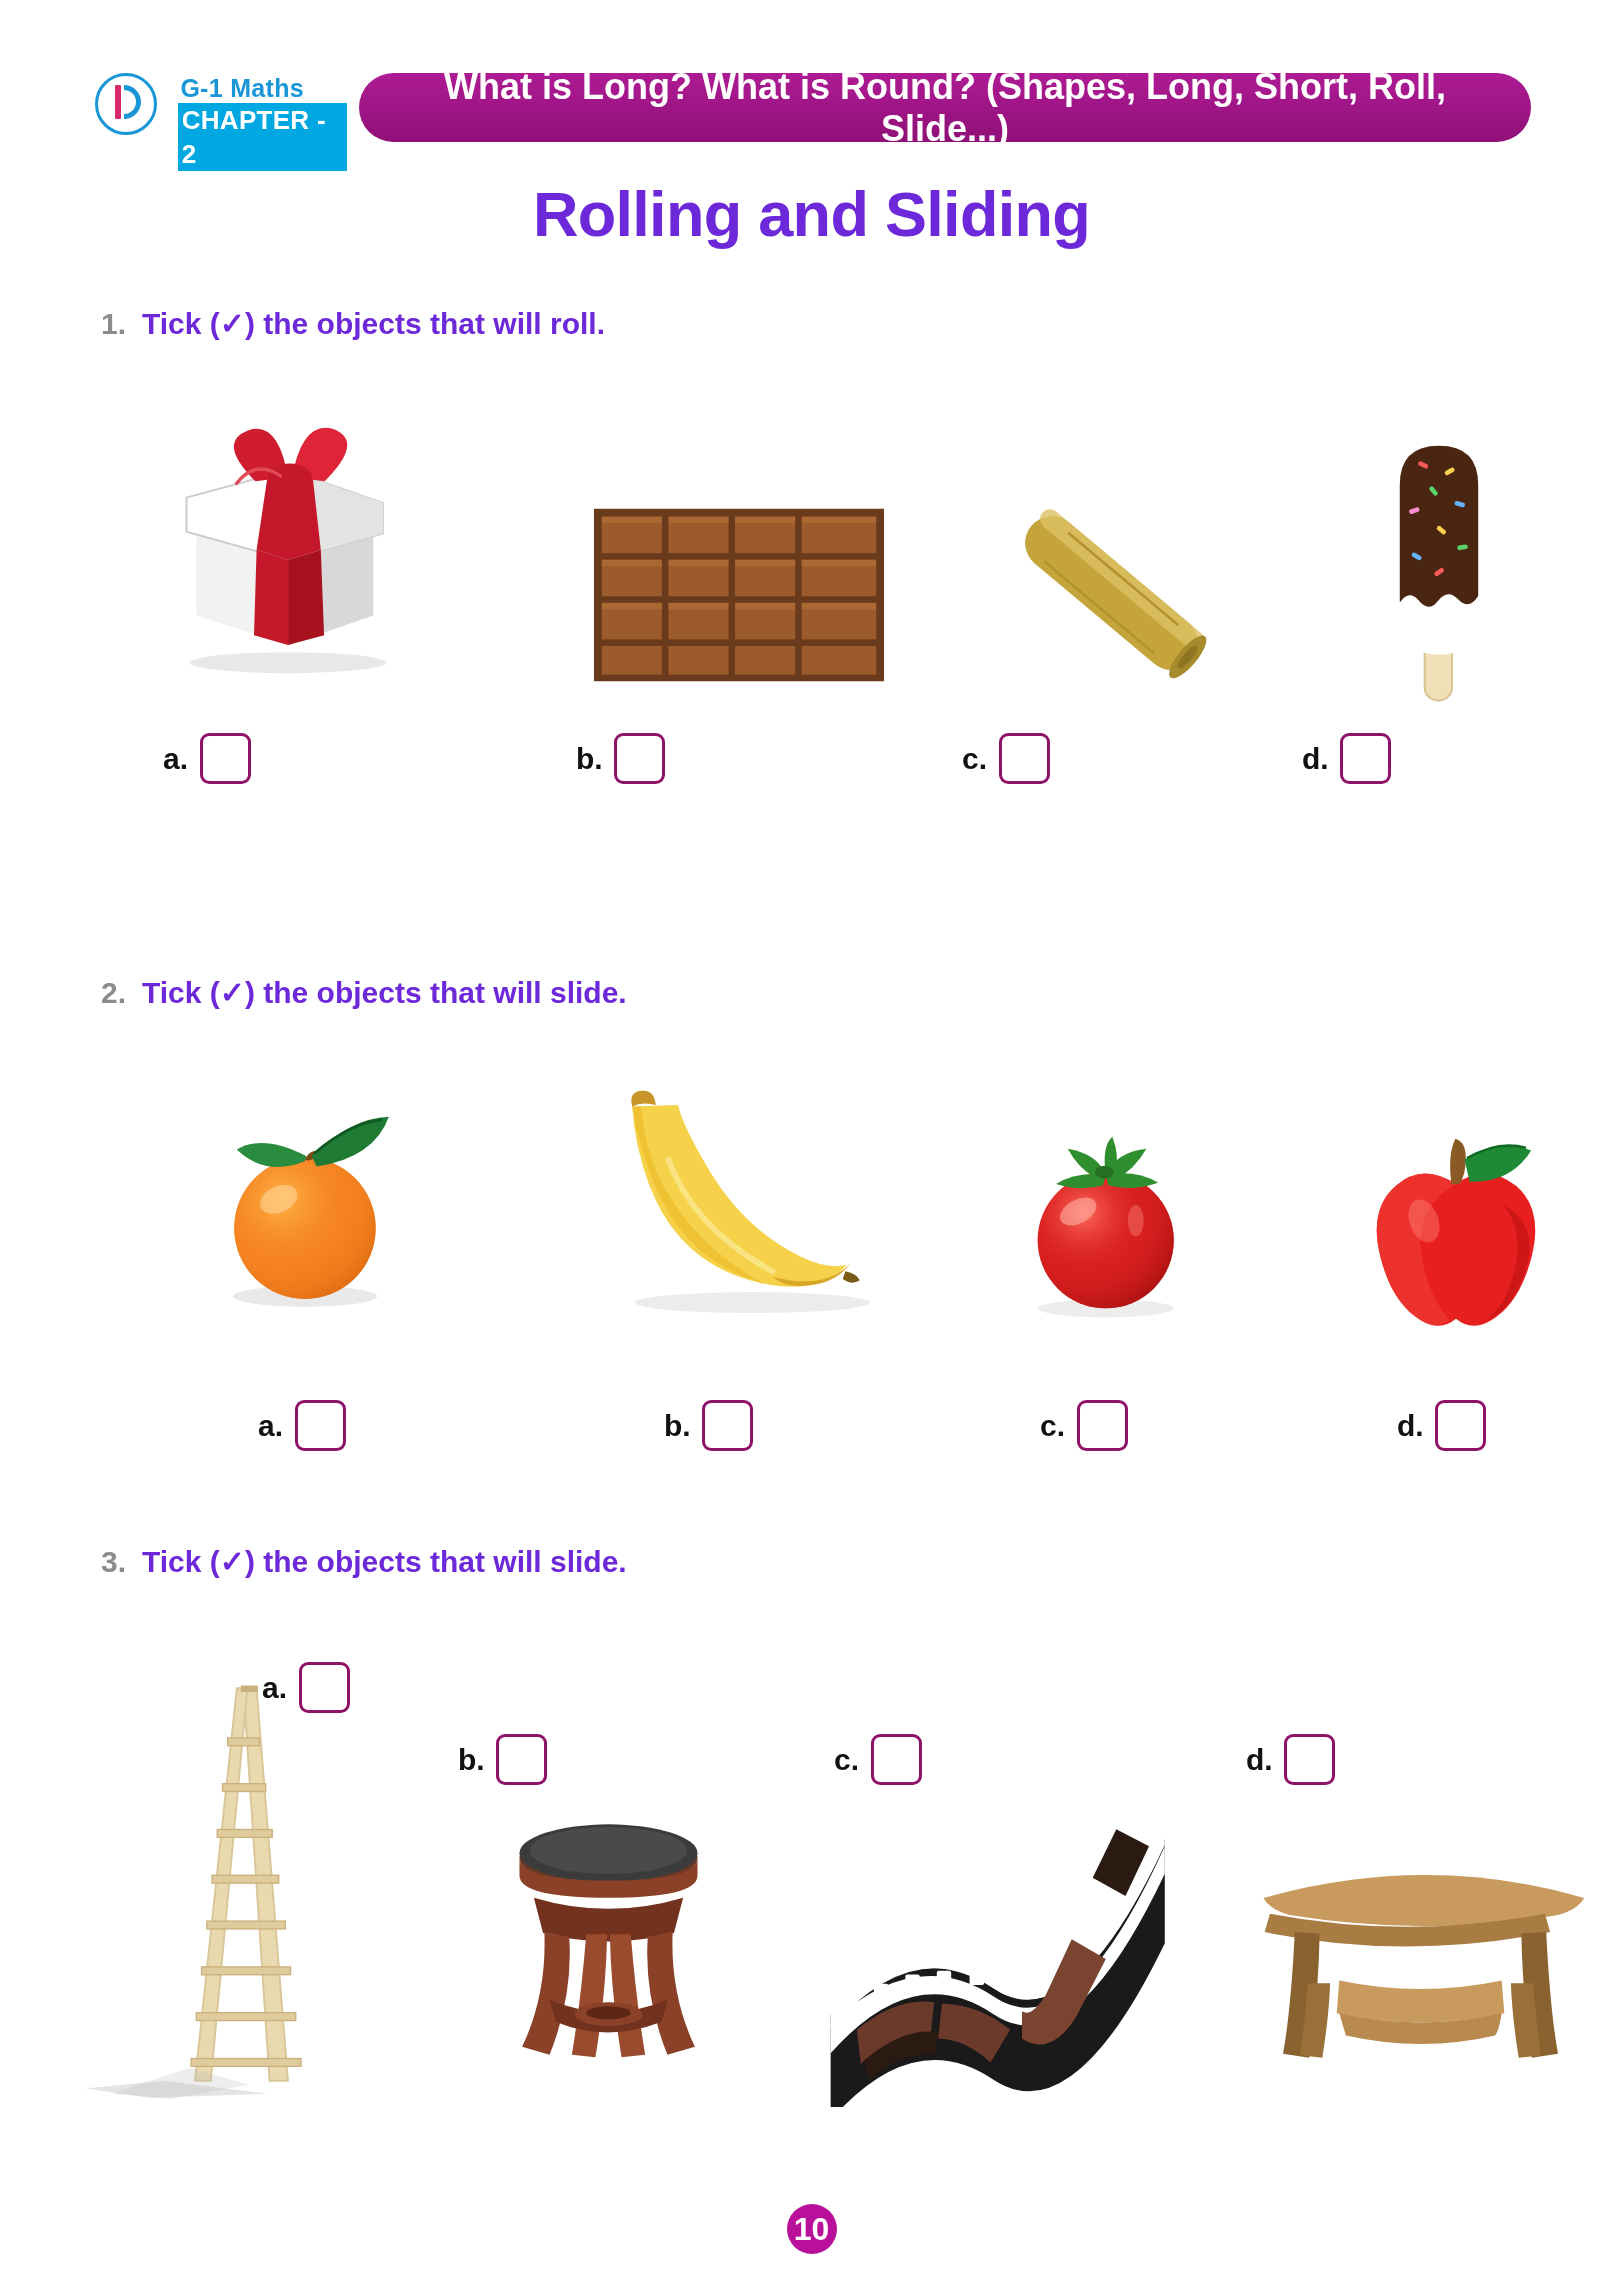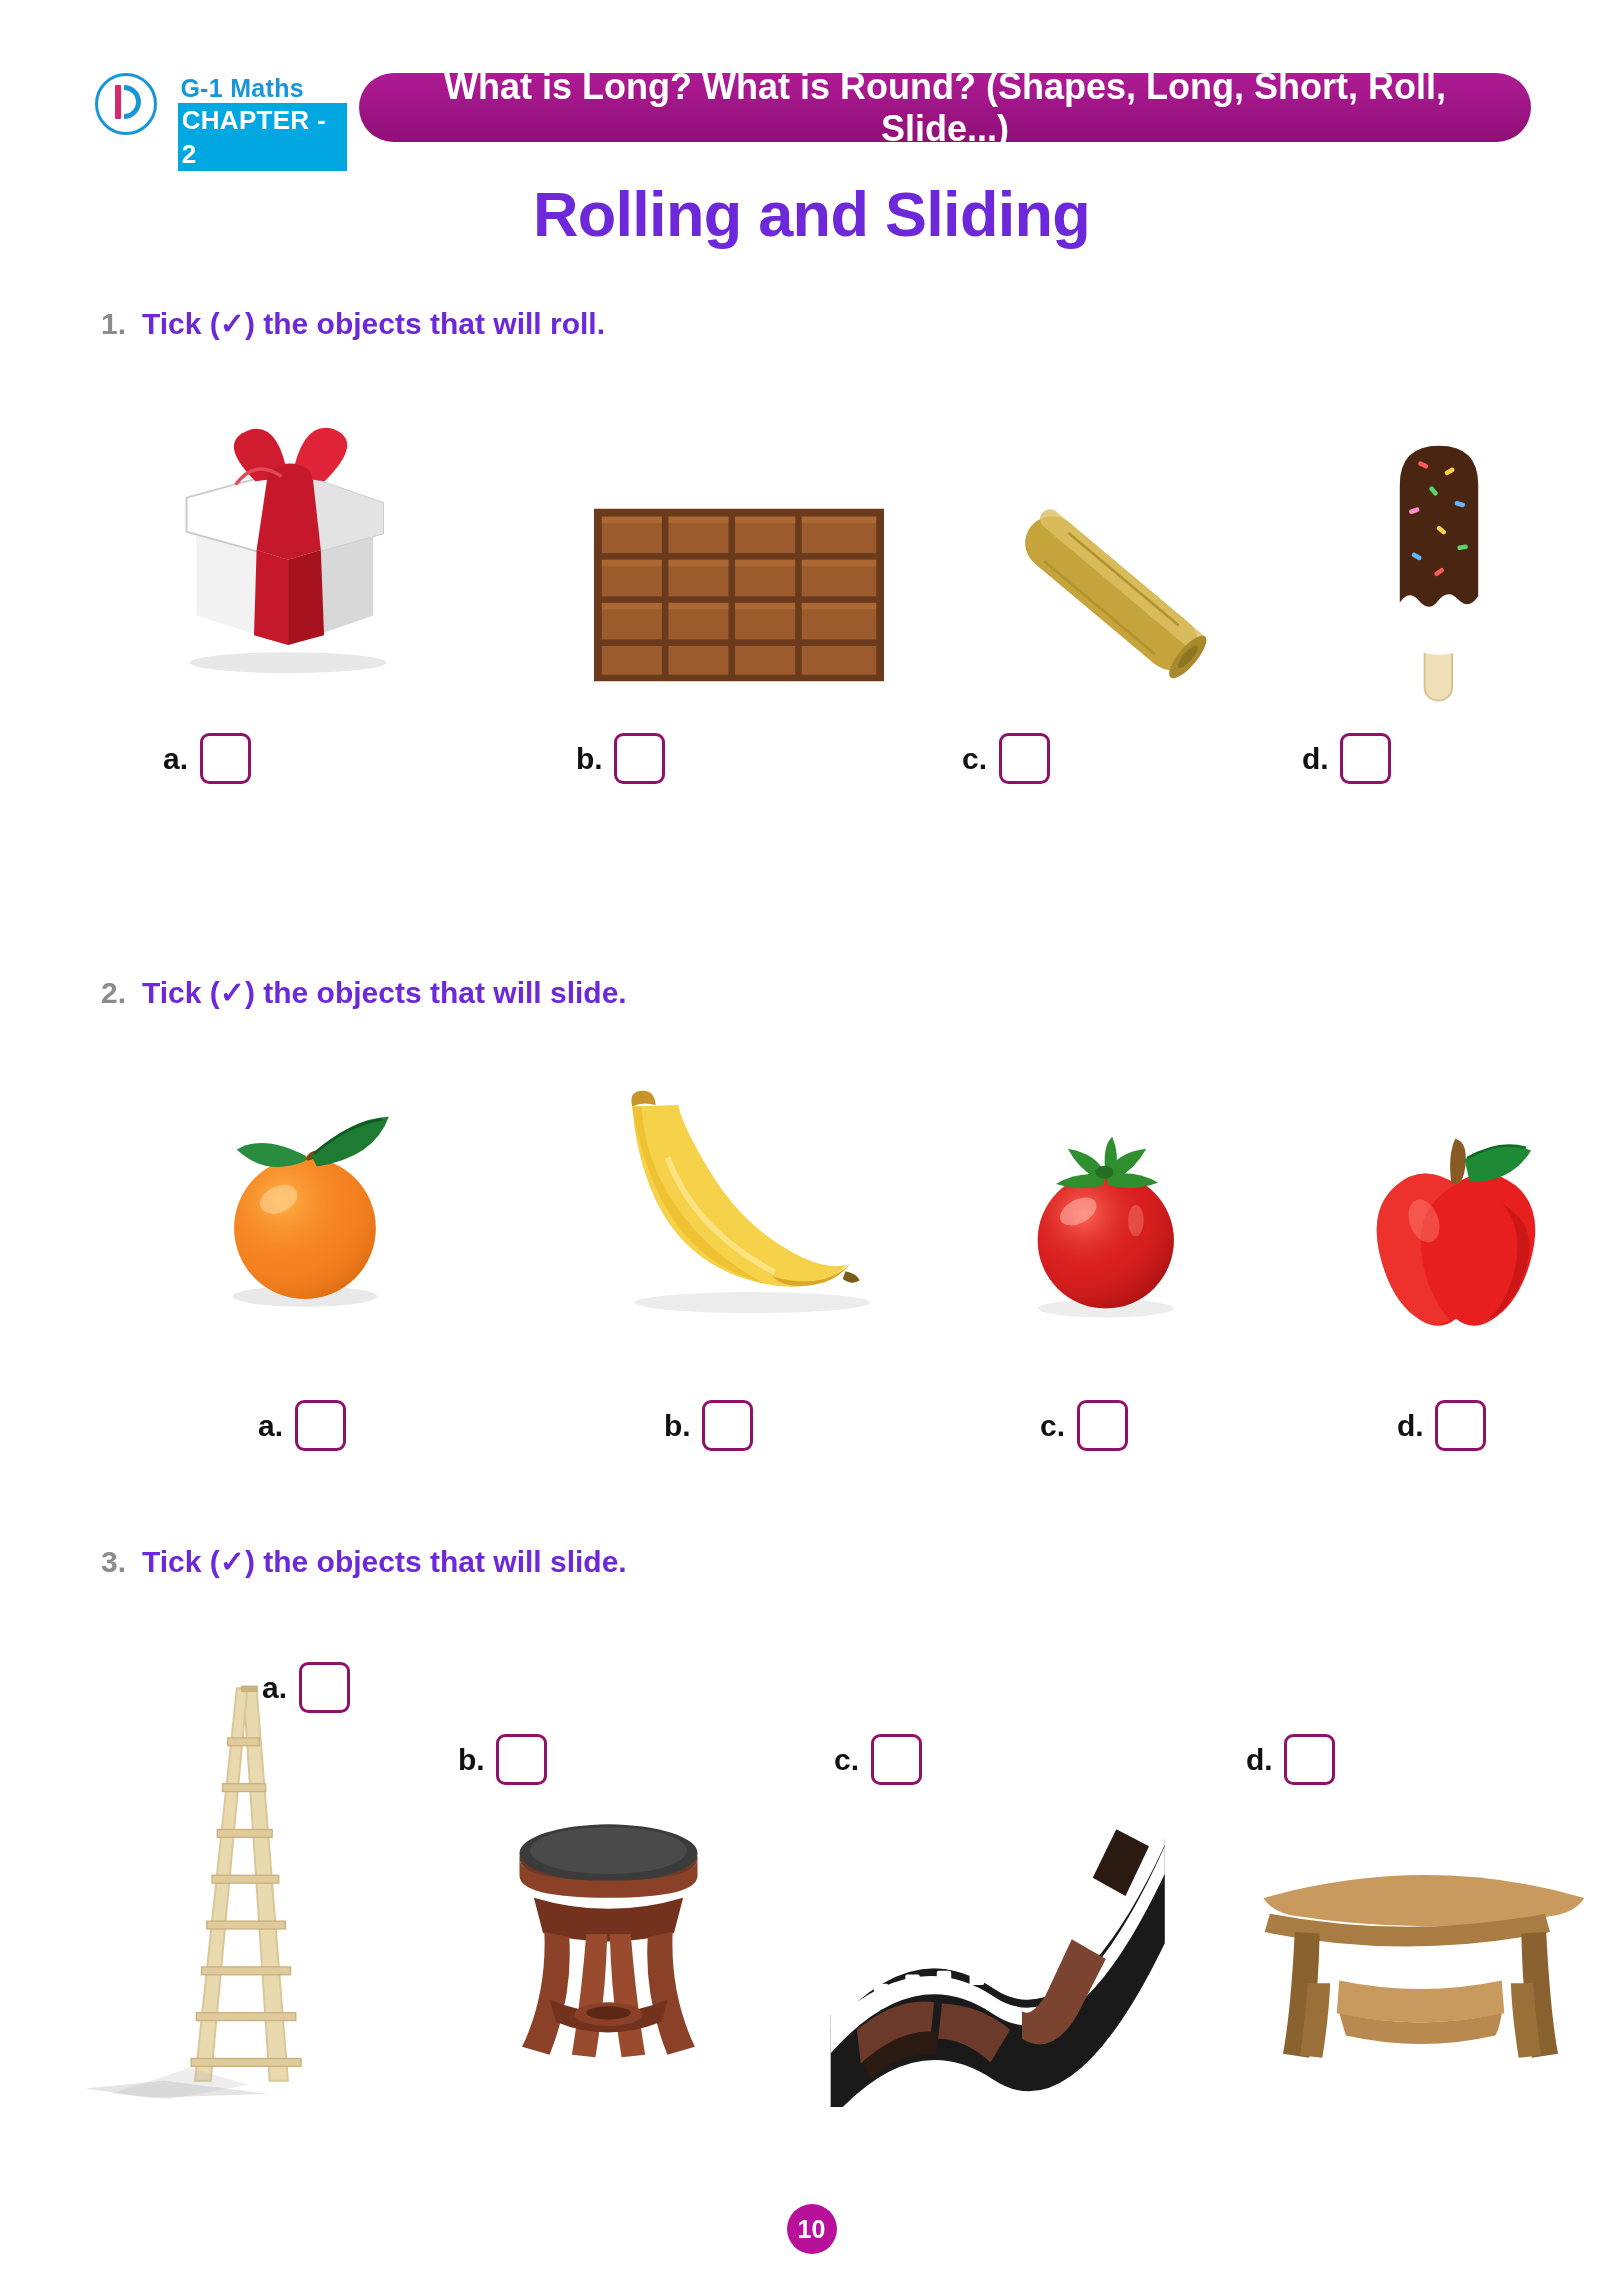--- a/index.html
+++ b/index.html
@@ -185,21 +185,21 @@
   .page-num {
     position: absolute;
     left: 50%;
     transform: translateX(-50%);
     bottom: 41px;
     width: 50px;
     height: 50px;
     border-radius: 50%;
     background: #b8109a;
     color: #ffffff;
-    font-size: 25px;
+    font-size: 32px;
     font-weight: bold;
     display: flex;
     align-items: center;
     justify-content: center;
   }
 </style>
 </head>
 <body>
 
 <div class="header">

